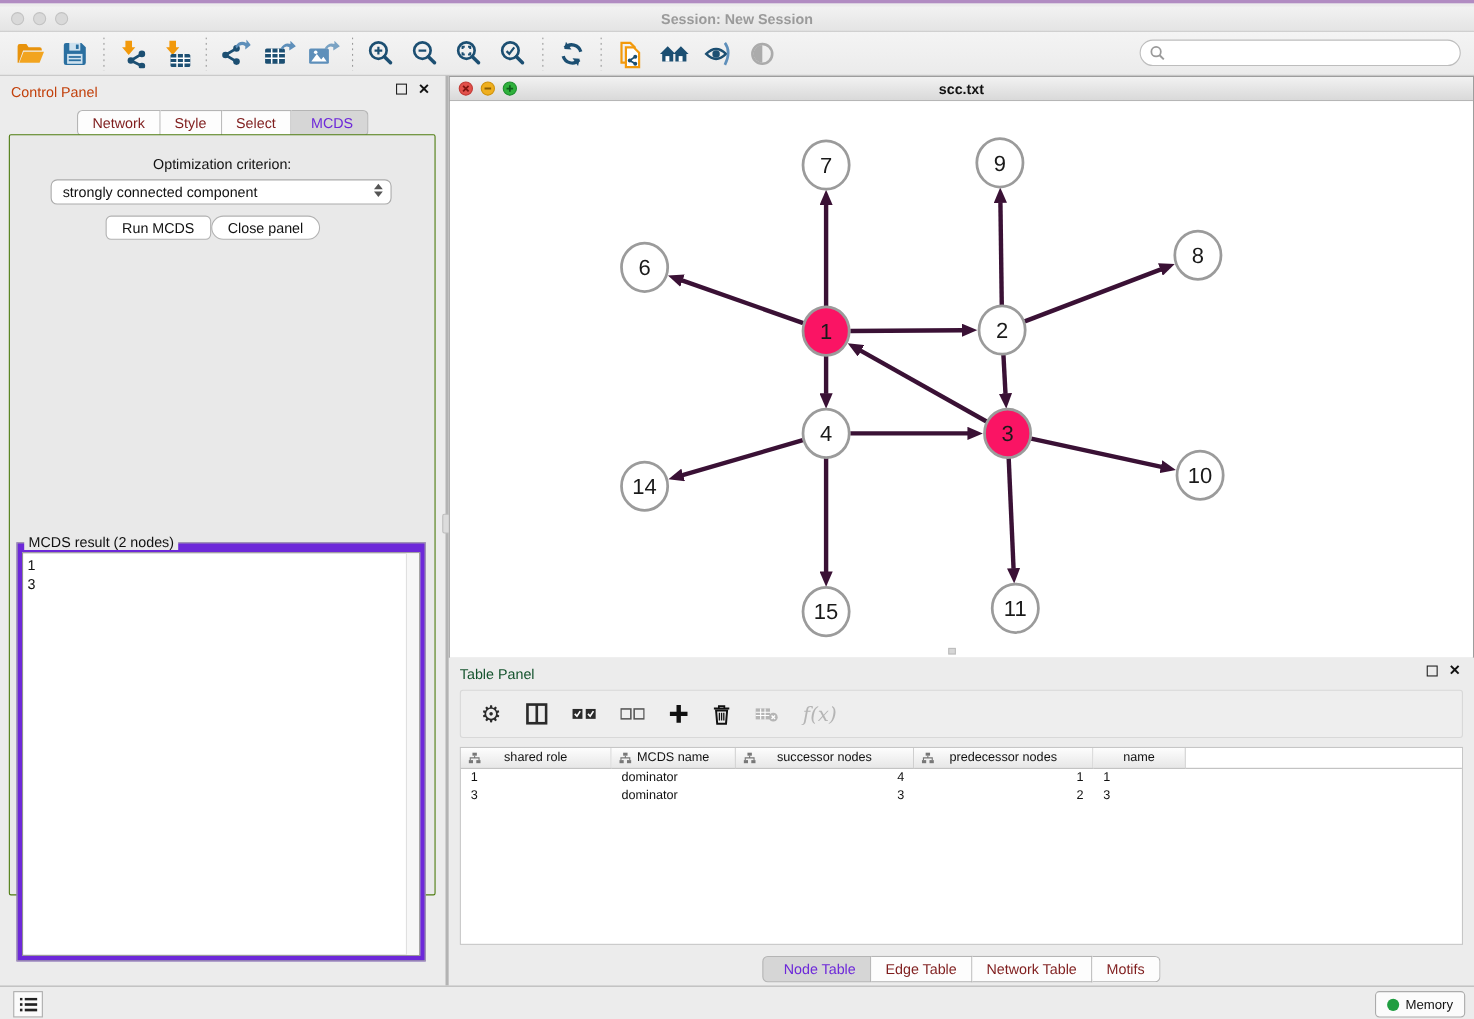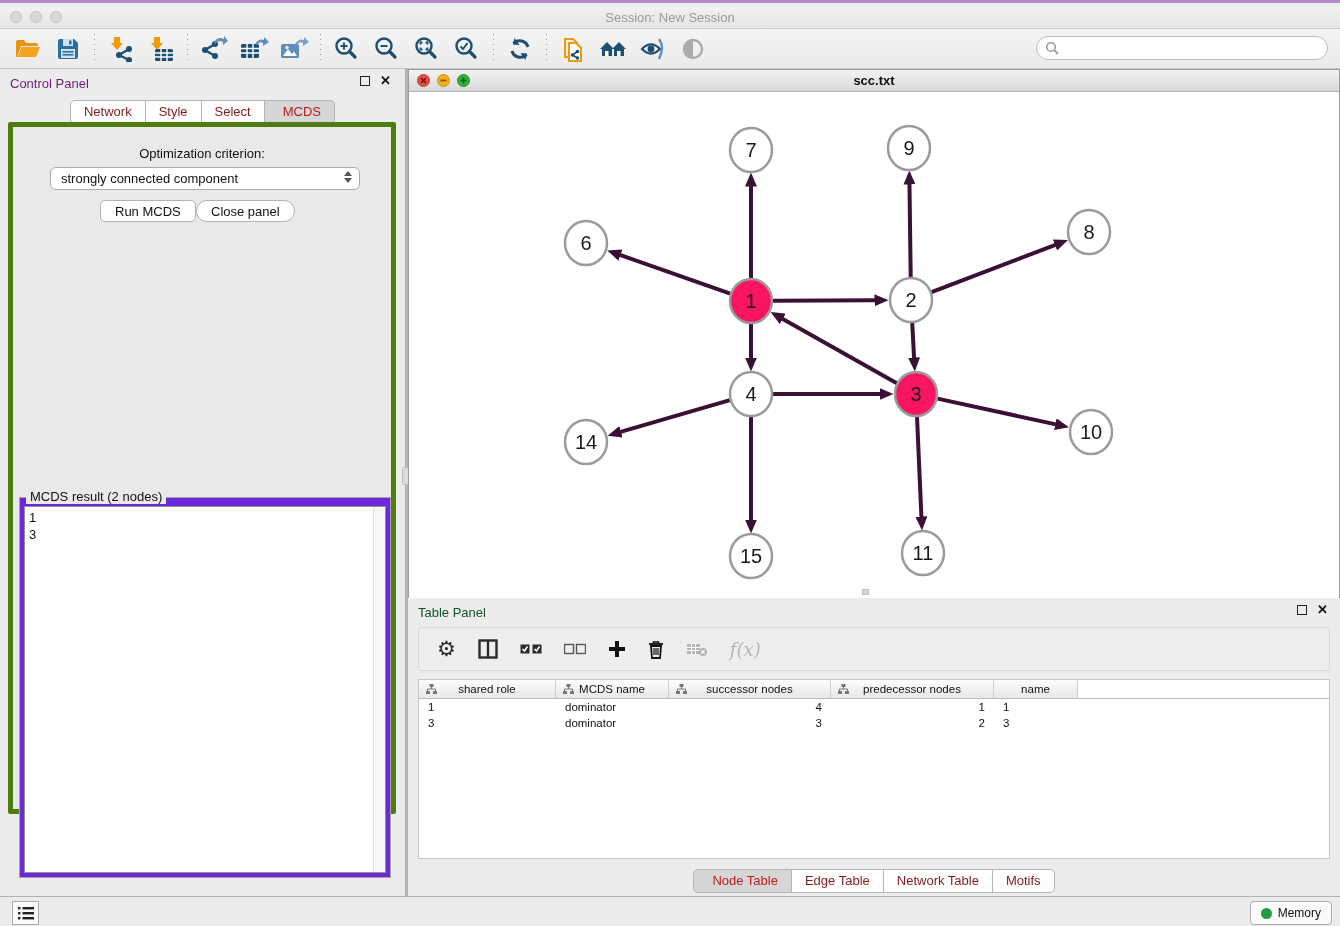--- a/index.html
+++ b/index.html
@@ -3,21 +3,21 @@
 <meta charset="utf-8">
 <style>
   * { margin:0; padding:0; box-sizing:border-box; }
   html,body { width:1340px; height:926px; overflow:hidden;
     font-family:"Liberation Sans", sans-serif; background:#ececec; }
   .app { position:relative; width:1340px; height:926px; background:#ececec;
     border-top:3px solid #b18cc2; }
 
   
   .titlebar { position:absolute; left:0; top:3px; width:1340px; height:23px;
-    background:linear-gradient(#f2f2f2,#e4e4e4); border-bottom:1px solid #c9c9c9; }
+    background:linear-gradient(#f2f2f2,#e4e4e4); border-bottom:1px solid #c9c9c9;font-weight:bold; }
   .titlebar .lights { position:absolute; left:10px; top:5px; display:flex; gap:8px; }
   .tl { width:12px; height:12px; border-radius:50%; background:#d9d9d9; border:1px solid #c2c2c2; }
   .titlebar .title { position:absolute; left:0; right:0; top:4px; text-align:center;
     font-size:13px; color:#9a9a9a; }
 
   
   .toolbar { position:absolute; left:0; top:26px; width:1340px; height:40px;
     background:linear-gradient(#f4f4f4,#ebebeb); border-bottom:1px solid #c4c4c4;
     display:flex; align-items:center; padding-left:8px; }
   .tb-btn { width:40px; height:34px; display:flex; align-items:center; justify-content:center; }
@@ -32,32 +32,32 @@
 
   
   .main { position:absolute; left:0; top:66px; width:1340px; height:827px; }
   .vdivider { position:absolute; left:405px; top:0; width:3px; height:827px; background:#b3b3b3; }
   .vdivider .handle { position:absolute; left:-3px; top:398px; width:9px; height:18px;
     background:#dcdcdc; border:1px solid #bdbdbd; border-radius:2px; }
 
   
   .control-panel { position:absolute; left:0; top:0; width:405px; height:827px; background:#ececec; }
   .cp-header { position:relative; height:28px; }
-  .cp-header .cp-title { position:absolute; left:10px; top:7px; font-size:13px; color:#701a75; }
+  .cp-header .cp-title { position:absolute; left:10px; top:7px; font-size:13px; color:#c2410c; }
   .win-float { width:10px; height:10px; border:1.5px solid #222; display:inline-block; }
   .win-close { font-size:13px; font-weight:bold; color:#111; line-height:10px; }
   .cp-header .cp-icons { position:absolute; right:14px; top:7px; display:flex; gap:10px; align-items:center; }
   .cp-tabs { position:absolute; left:0; top:31px; width:405px; text-align:center; }
   .seg-tab { display:inline-block; padding:3px 13px 4px; background:#fdfdfd;
     border:1px solid #b5b5b5; border-left:none; font-size:13px; color:#7f1d1d; cursor:default; }
   .seg-tab.first { border-left:1px solid #b5b5b5; border-radius:5px 0 0 5px; }
   .seg-tab.last { border-radius:0 5px 5px 0; }
-  .seg-tab.selected { background:#d6d6d6; color:#b91c1c;padding-left:18px; }
+  .seg-tab.selected { background:#d6d6d6; color:#6d28d9;padding-left:18px; }
   .cp-content { position:absolute; left:8px; top:53px; width:388px; height:692px;
-    background:#e9e9e9; border:5px solid #4d7c0f; border-radius:2px; }
+    background:#e9e9e9; border:1px solid #4d7c0f; border-radius:2px; }
   .opt-label { position:absolute; left:0; width:100%; top:19px; text-align:center;
     font-size:13px; color:#111; }
   .dropdown { position:absolute; left:37px; top:40px; width:310px; height:23px; background:#fff;
     border:1px solid #ababab; border-radius:6px; font-size:13px; color:#111;
     display:flex; align-items:center; padding-left:10px; }
   .dd-arrows { position:absolute; right:7px; top:3px; display:flex; flex-direction:column; gap:2px; }
   .dd-arrows .up { width:0; height:0; border-left:4px solid transparent; border-right:4px solid transparent; border-bottom:5px solid #555; }
   .dd-arrows .down { width:0; height:0; border-left:4px solid transparent; border-right:4px solid transparent; border-top:5px solid #555; }
   .mac-btn { position:absolute; height:22px; background:#fff; border:1px solid #b2b2b2;
     border-radius:5px; font-size:13px; color:#111; font-family:"Liberation Sans",sans-serif;

